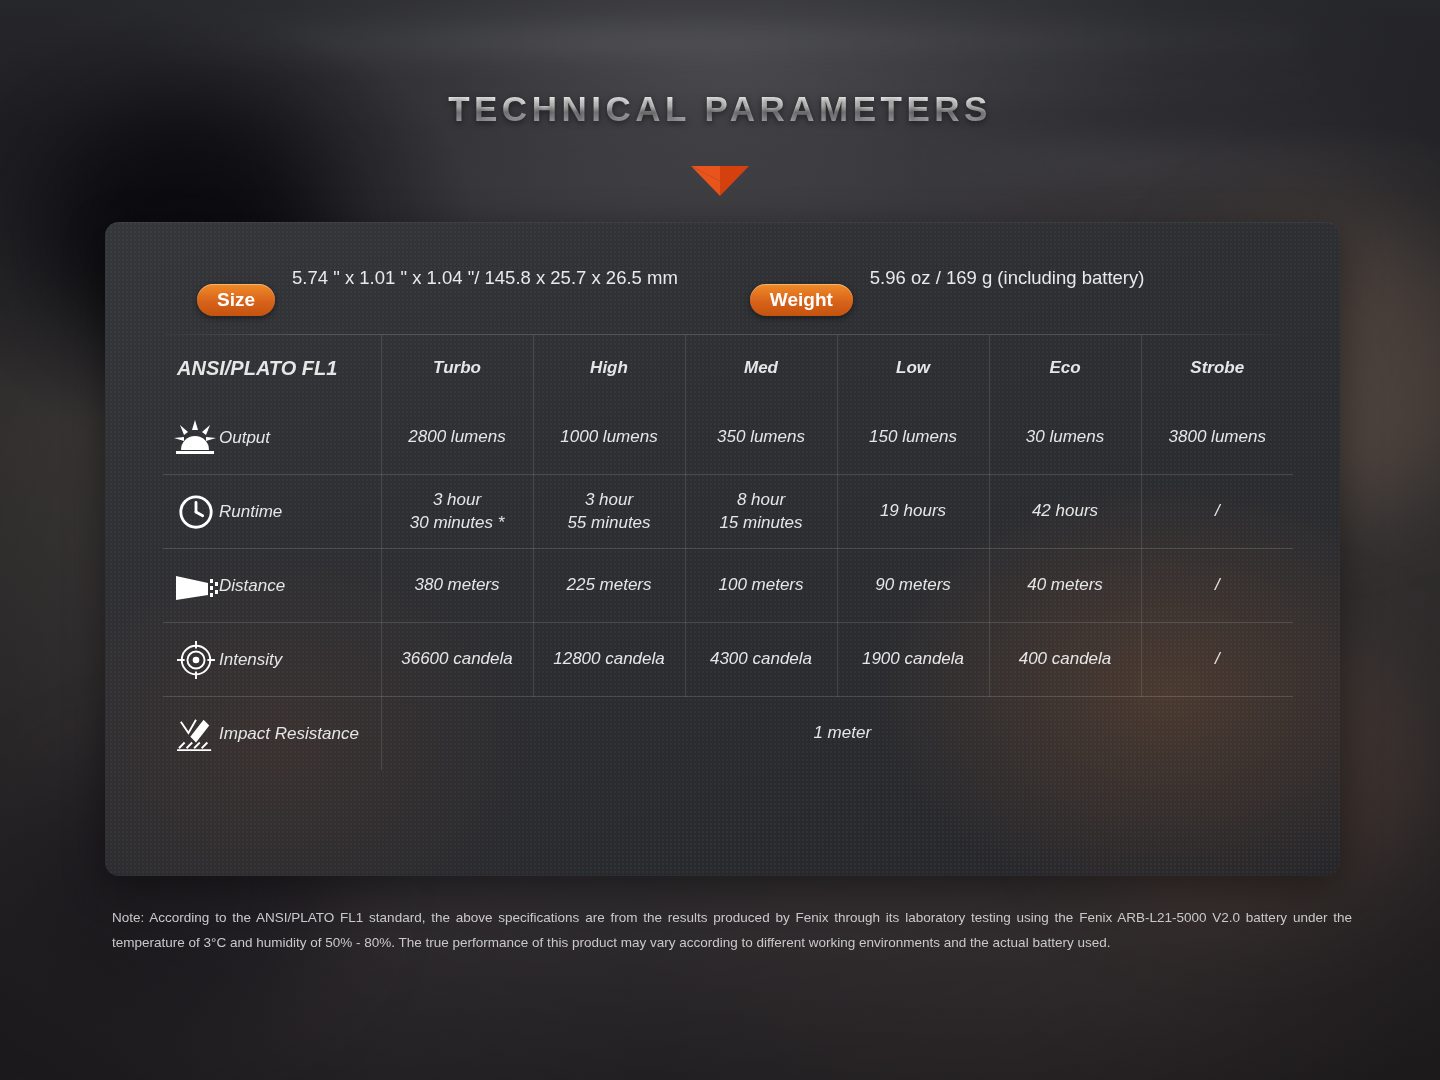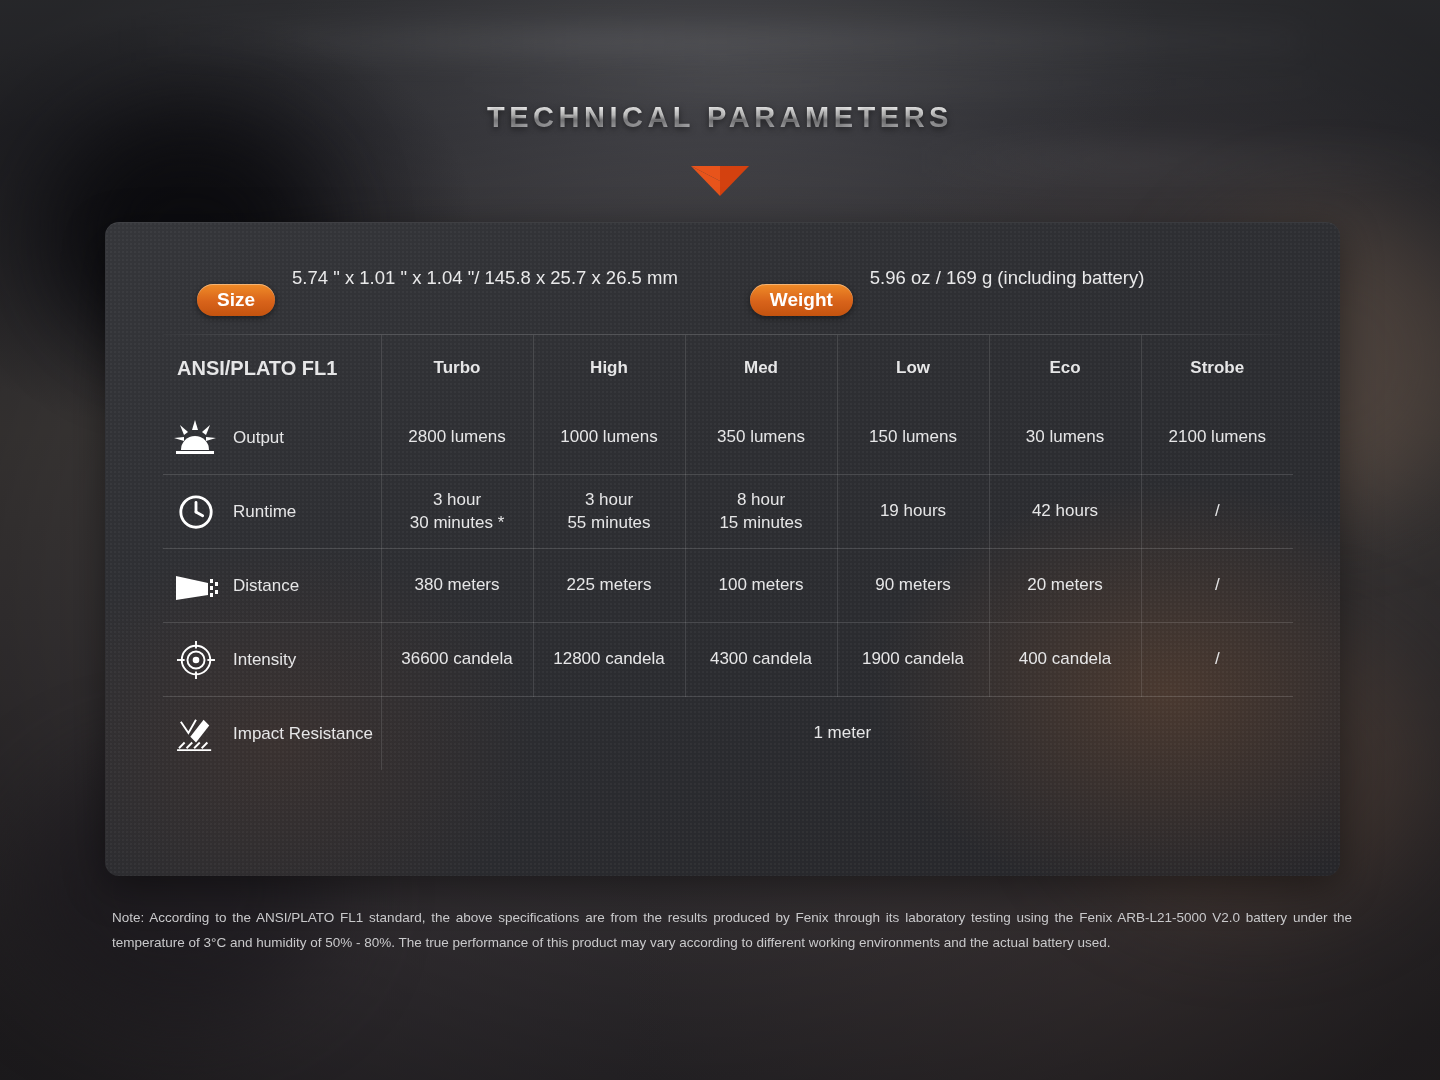--- a/index.html
+++ b/index.html
@@ -51,25 +51,25 @@
   .bg-blob.b4 { left: 20px;   top: 760px; width: 320px; height: 260px; background: rgba(40,36,42,0.8); }
   .bg-vignette {
     position: absolute;
     inset: 0;
     background: radial-gradient(ellipse 1000px 700px at 50% 50%, rgba(0,0,0,0) 35%, rgba(0,0,0,0.45) 100%);
   }
 
   
   .title {
     position: absolute;
-    top: 101px;
+    top: 89px;
     left: 0;
     width: 100%;
     text-align: center;
-    font-size: 29px;
+    font-size: 35px;
     font-weight: bold;
     letter-spacing: 4.5px;
     background: linear-gradient(180deg, #ffffff 0%, #f2f2f2 42%, #9a9a9d 58%, #d8d8da 100%);
     -webkit-background-clip: text;
     background-clip: text;
     color: transparent;
     text-shadow: 0 2px 6px rgba(0,0,0,0.5);
     font-family: "Liberation Sans", sans-serif;
   }
 
@@ -147,20 +147,21 @@
     height: 1px;
     background: linear-gradient(90deg, rgba(255,255,255,0.02), rgba(255,255,255,0.17) 12%, rgba(255,255,255,0.17) 88%, rgba(255,255,255,0.02));
     margin: 0 0 0 0;
   }
 
   
   table.spec {
     width: 100%;
     border-collapse: collapse;
     table-layout: fixed;
+    font-style: italic;
   }
   table.spec col.c-label  { width: 218px; }
   table.spec col.c-mode   { width: 152px; }
 
   table.spec th, table.spec td {
     text-align: center;
     vertical-align: middle;
     color: #e6e6e7;
     font-size: 17px;
     border-bottom: 1px solid rgba(255,255,255,0.14);
@@ -184,21 +185,20 @@
   td.rowlabel {
     text-align: left;
     padding-left: 10px;
     font-size: 19px;
     color: #f0f0f1;
     height: 71px;
   }
   .rowlabel-inner {
     display: flex;
     align-items: center;
-    gap: 14px;
   }
   .ricon {
     width: 46px;
     height: 40px;
     flex: 0 0 46px;
     display: flex;
     align-items: center;
     justify-content: center;
   }
   td.val { height: 71px; line-height: 1.35; }
@@ -298,21 +298,21 @@
                   </svg>
                 </span>
                 <span>Output</span>
               </span>
             </td>
             <td class="val">2800 lumens</td>
             <td class="val">1000 lumens</td>
             <td class="val">350 lumens</td>
             <td class="val">150 lumens</td>
             <td class="val">30 lumens</td>
-            <td class="val">2100 lumens</td>
+            <td class="val">3800 lumens</td>
           </tr>
 
           <tr>
             <td class="rowlabel">
               <span class="rowlabel-inner">
                 <span class="ricon">
                   <svg viewBox="0 0 40 40" width="38" height="38">
                     <circle cx="20" cy="20" r="16" fill="none" stroke="#ffffff" stroke-width="3"></circle>
                     <line x1="20" y1="20" x2="20" y2="10" stroke="#ffffff" stroke-width="3" stroke-linecap="round"></line>
                     <line x1="20" y1="20" x2="27" y2="24" stroke="#ffffff" stroke-width="3" stroke-linecap="round"></line>
@@ -353,21 +353,21 @@
                     </g>
                   </svg>
                 </span>
                 <span>Distance</span>
               </span>
             </td>
             <td class="val">380 meters</td>
             <td class="val">225 meters</td>
             <td class="val">100 meters</td>
             <td class="val">90 meters</td>
-            <td class="val">20 meters</td>
+            <td class="val">40 meters</td>
             <td class="val">/</td>
           </tr>
 
           <tr>
             <td class="rowlabel">
               <span class="rowlabel-inner">
                 <span class="ricon">
                   <svg viewBox="0 0 40 40" width="38" height="38">
                     <circle cx="20" cy="20" r="15" fill="none" stroke="#ffffff" stroke-width="2"></circle>
                     <circle cx="20" cy="20" r="9" fill="none" stroke="#ffffff" stroke-width="2"></circle>

